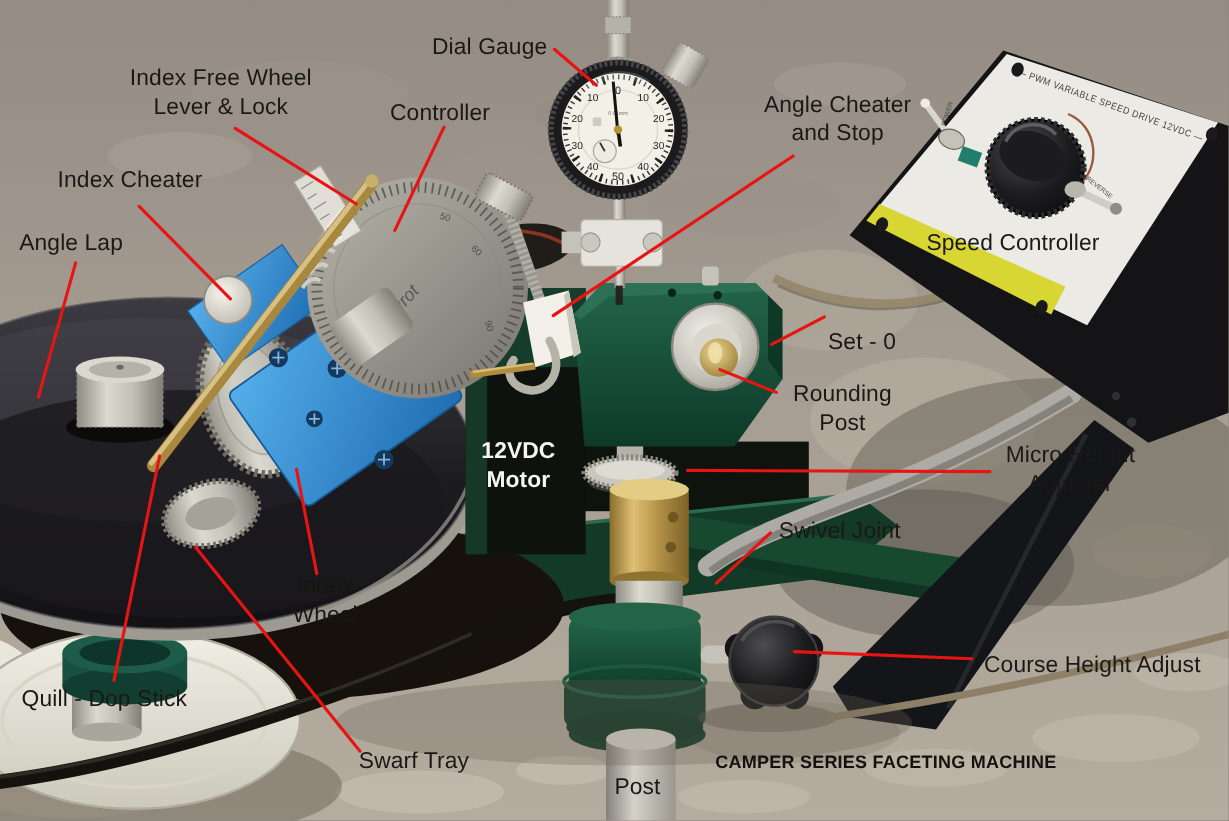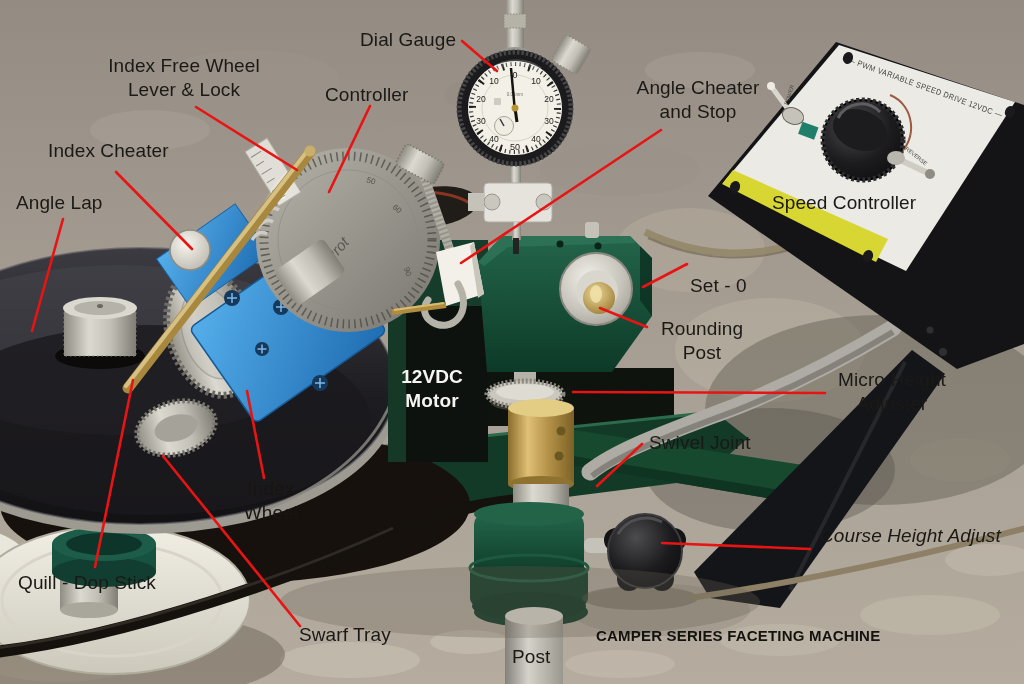--- a/index.html
+++ b/index.html
@@ -399,19 +399,19 @@
 <div class="ann" style="left:690px;top:254px;margin-top:20px;">Set - 0</div>
 <div class="ann center" style="left:652px;top:317px;width:100px;">Rounding
 Post</div>
 <div class="ann center light" style="left:392px;top:337px;width:80px;margin-top:28px;">12VDC
 Motor</div>
 <div class="ann center" style="left:828px;top:368px;width:128px;">Micro Height
 Adjuster</div>
 <div class="ann" style="left:649px;top:431px;">Swivel Joint</div>
 <div class="ann center dim" style="left:236px;top:477px;width:70px;">Index
 Wheel</div>
-<div class="ann" style="left:820px;top:524px;font-style:italic;">Course Height Adjust</div>
+<div class="ann" style="left:820px;top:543px;">Course Height Adjust</div>
 <div class="ann" style="left:18px;top:571px;">Quill - Dop Stick</div>
 <div class="ann" style="left:299px;top:623px;">Swarf Tray</div>
 <div class="ann" style="left:512px;top:645px;">Post</div>
 <div class="ann title" style="left:596px;top:624px;">CAMPER SERIES FACETING MACHINE</div>
 
 </div>
 
 </body></html>

